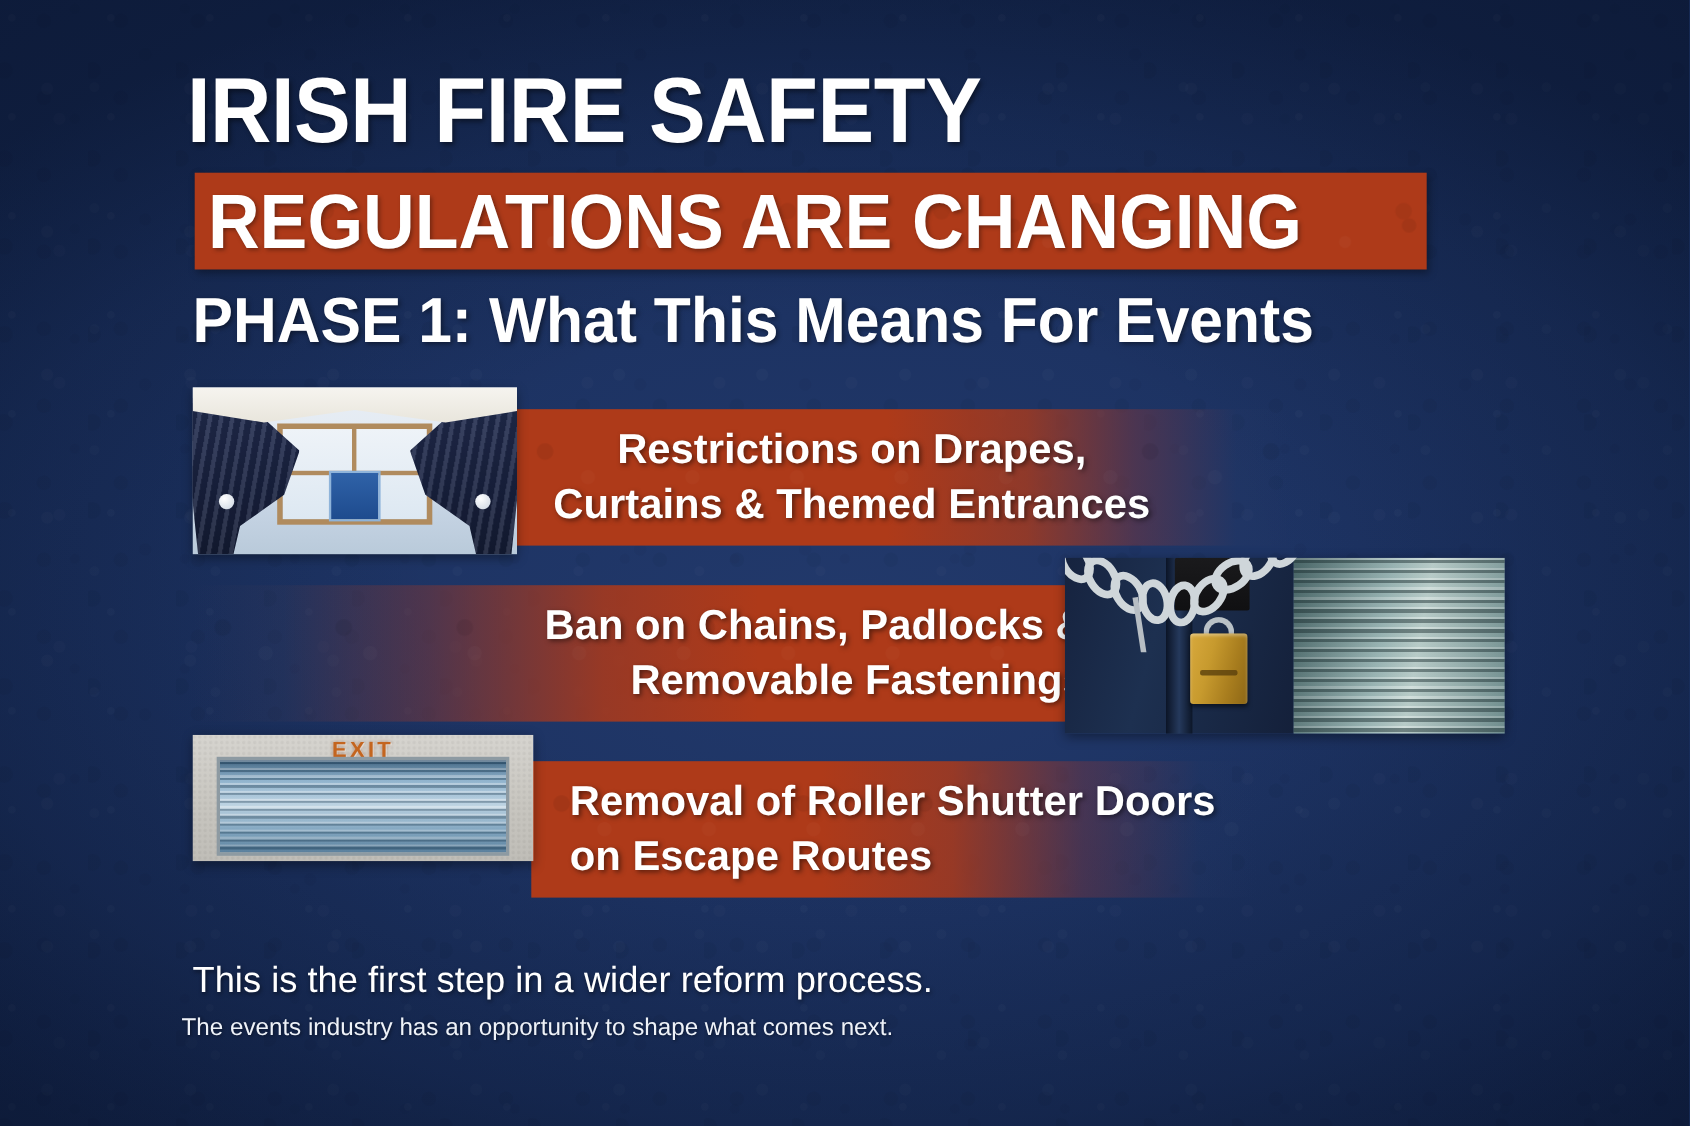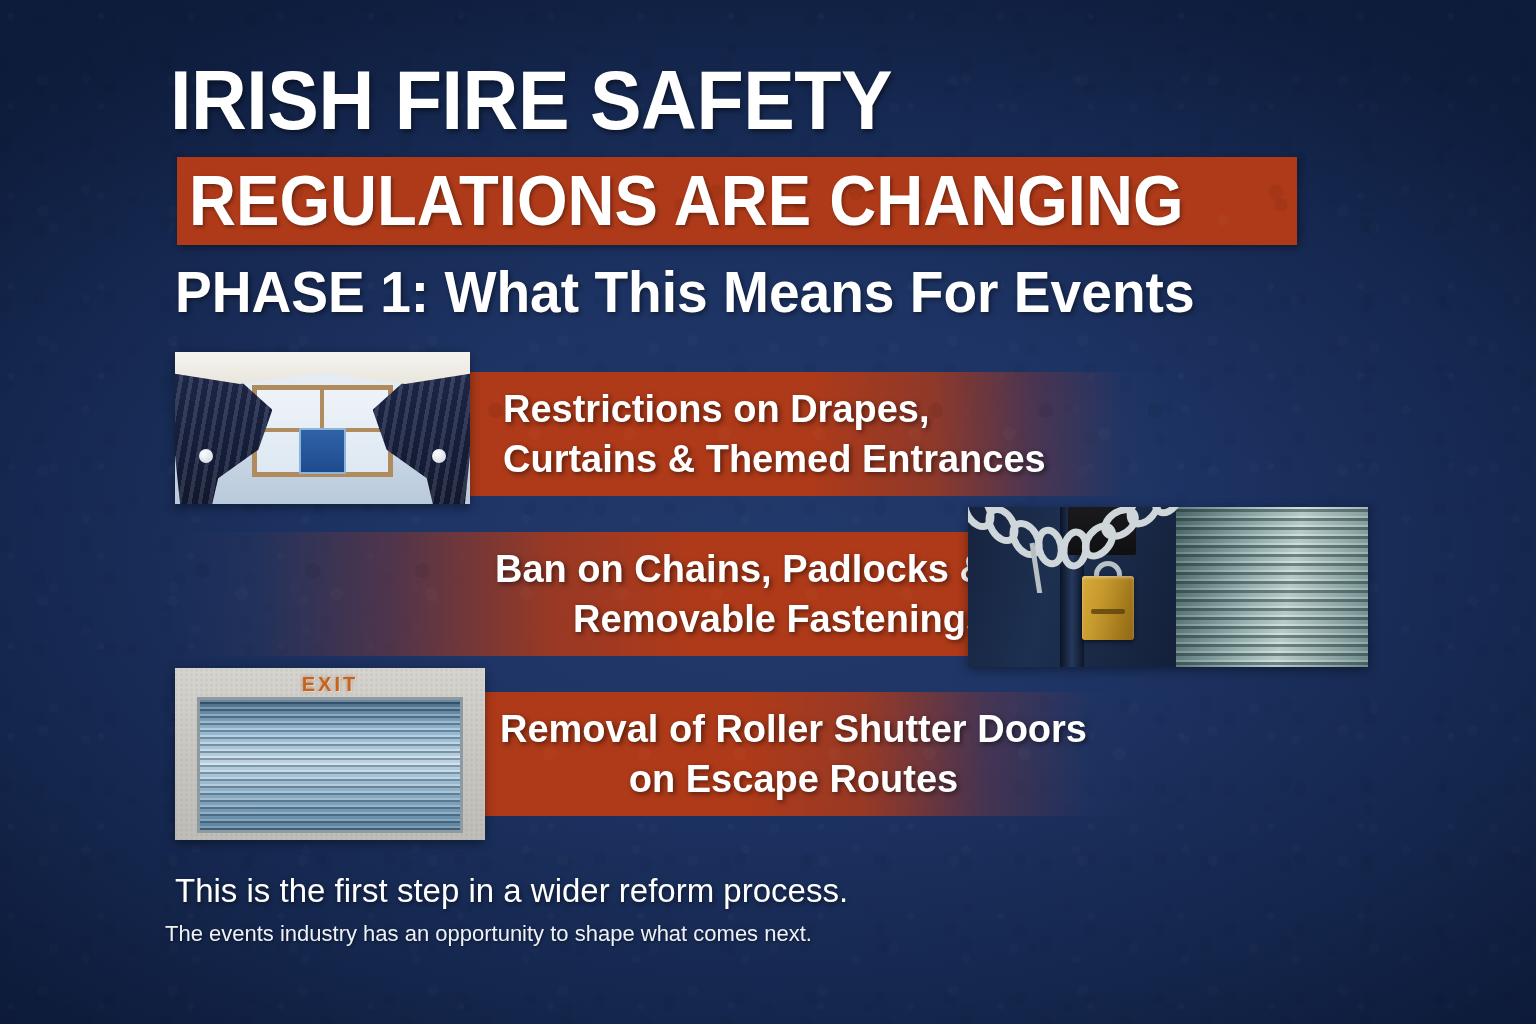--- a/index.html
+++ b/index.html
@@ -110,33 +110,33 @@
       #ae3a19 0%, #ae3a19 40%, rgba(172,58,27,.85) 58%,
       rgba(110,54,68,.5) 76%, rgba(40,56,100,.2) 92%, rgba(30,52,97,0) 100%);
   }
   .band-label {
     position:absolute;
     color:#ffffff; font-weight:700; font-size:38px;
     line-height:1.32;
     text-shadow:2px 2px 5px rgba(0,0,0,.5);
     white-space:pre-line;
   }
-  .band-1 .band-label { left:35px; top:50%; transform:translateY(-50%); text-align:left; }
+  .band-1 .band-label { left:35px; top:50%; transform:translateY(-50%); text-align:center; }
   .band-2 .band-label { right:18px; top:50%; transform:translateY(-50%); text-align:right; }
-  .band-3 .band-label { left:17px; top:50%; transform:translateY(-50%); text-align:center; }
+  .band-3 .band-label { left:35px; top:50%; transform:translateY(-50%); text-align:left; }
 
   
   .photo {
     position:absolute;
     overflow:hidden;
     box-shadow:0 3px 10px rgba(0,0,0,.4);
   }
   .photo-curtains { left:175px; top:352px; width:295px; height:152px; }
   .photo-padlock  { left:968px; top:507px; width:400px; height:160px; }
-  .photo-shutter  { left:175px; top:668px; width:310px; height:172px; }
+  .photo-shutter  { left:175px; top:668px; width:310px; height:115px; }
 
   
   .cur-room {
     position:absolute; inset:0;
     background:linear-gradient(to bottom,#e8eef5 0%,#dfe7f0 55%,#c6d4e4 72%,#b9cada 100%);
   }
   .cur-window {
     position:absolute; left:26%; top:22%; width:48%; height:60%;
     background:linear-gradient(to bottom,#eef3f8,#dde8f2);
     border:5px solid #b08b5e;

